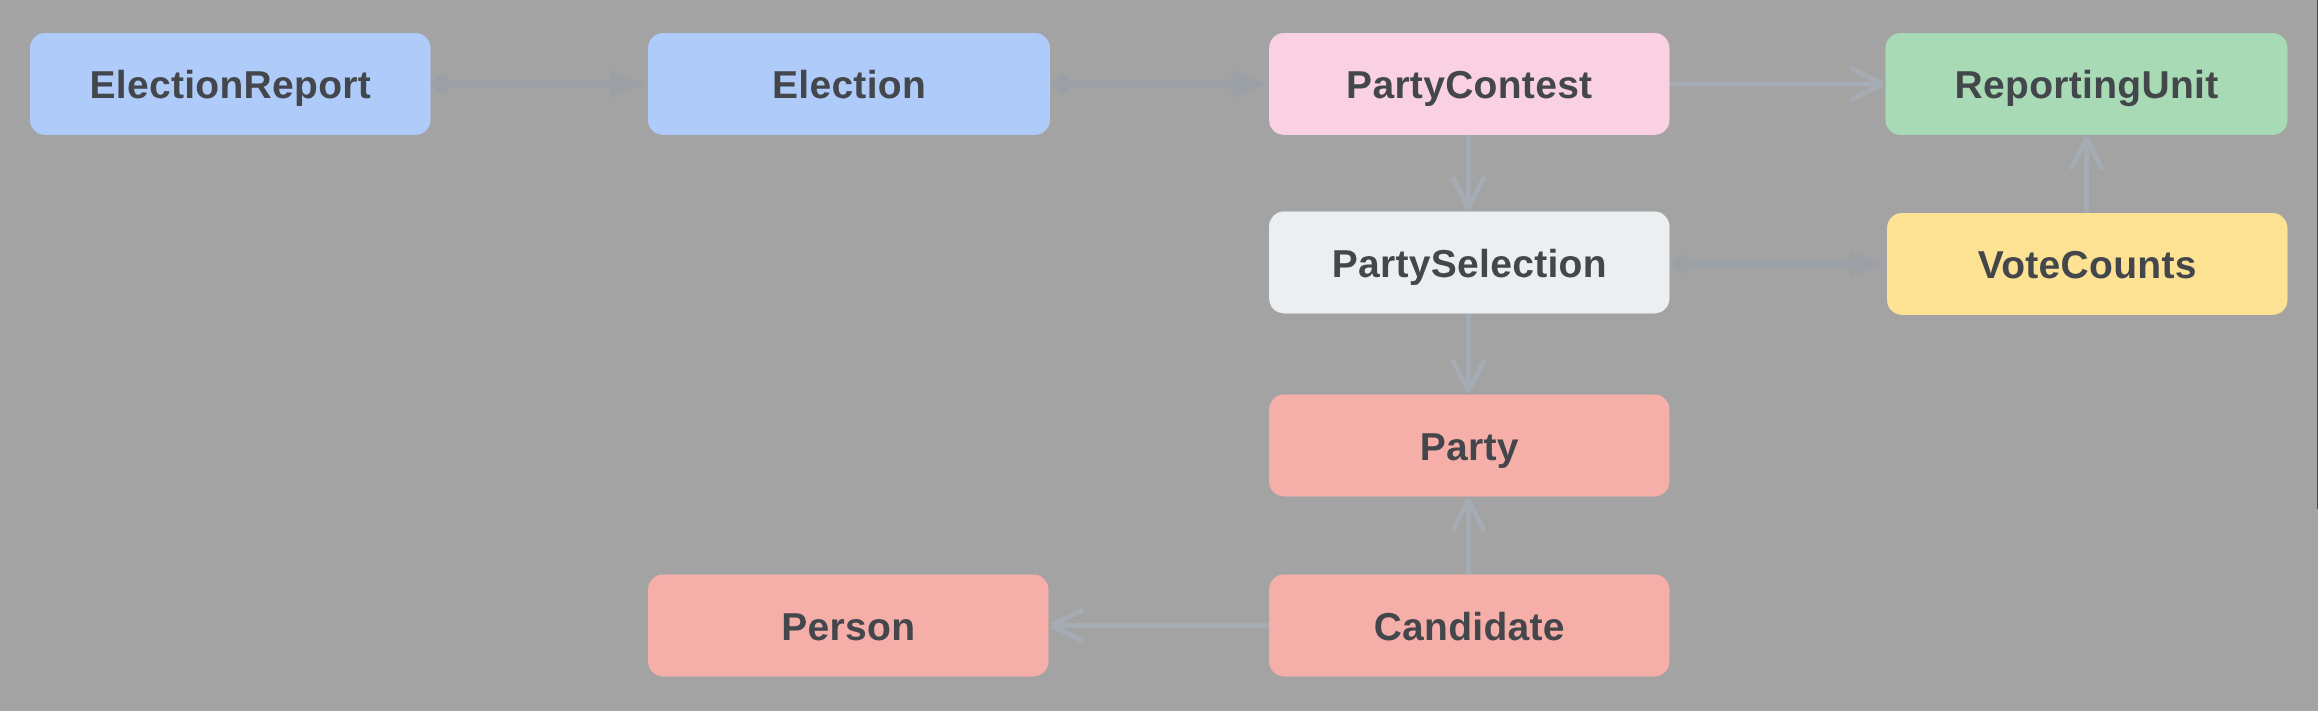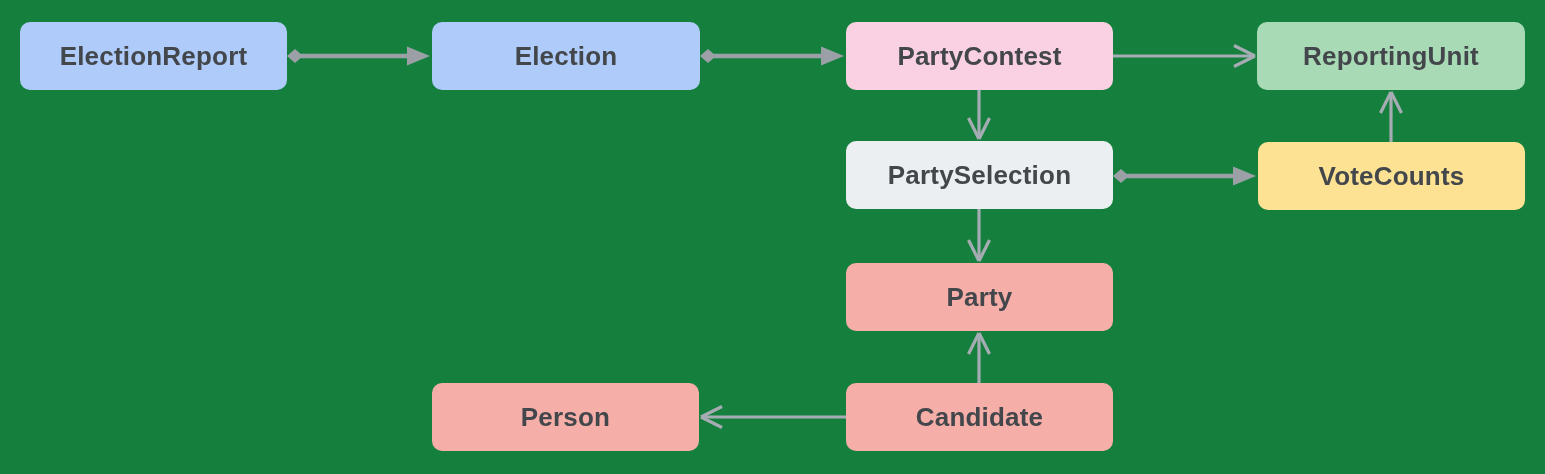--- a/index.html
+++ b/index.html
@@ -18,21 +18,21 @@
   svg text {
     font-family: "Liberation Sans", "DejaVu Sans", sans-serif;
     font-weight: 700;
     font-size: 26px;
     letter-spacing: 0.2px;
   }
 </style>
 </head>
 <body>
 
-<div id="canvas-wrap" style="background: #15803d;">
+<div id="canvas-wrap" style="background: #a3a3a3;">
   <svg id="diagram-svg" width="1545" height="474" viewBox="0 0 1545 474">
       <g>
         <line x1="299" y1="56" x2="414" y2="56" stroke="#9aa0a6" stroke-width="4.5"></line>
         <polygon points="287.0,56.0 295.0,63.0 303.0,56.0 295.0,49.0" fill="#9aa0a6"></polygon>
         <polygon points="430.0,56.0 407.0,65.5 407.0,46.5" fill="#9aa0a6"></polygon>
       </g>
       <g>
         <line x1="712" y1="56" x2="828" y2="56" stroke="#9aa0a6" stroke-width="4.5"></line>
         <polygon points="700.0,56.0 708.0,63.0 716.0,56.0 708.0,49.0" fill="#9aa0a6"></polygon>
         <polygon points="844.0,56.0 821.0,65.5 821.0,46.5" fill="#9aa0a6"></polygon>

